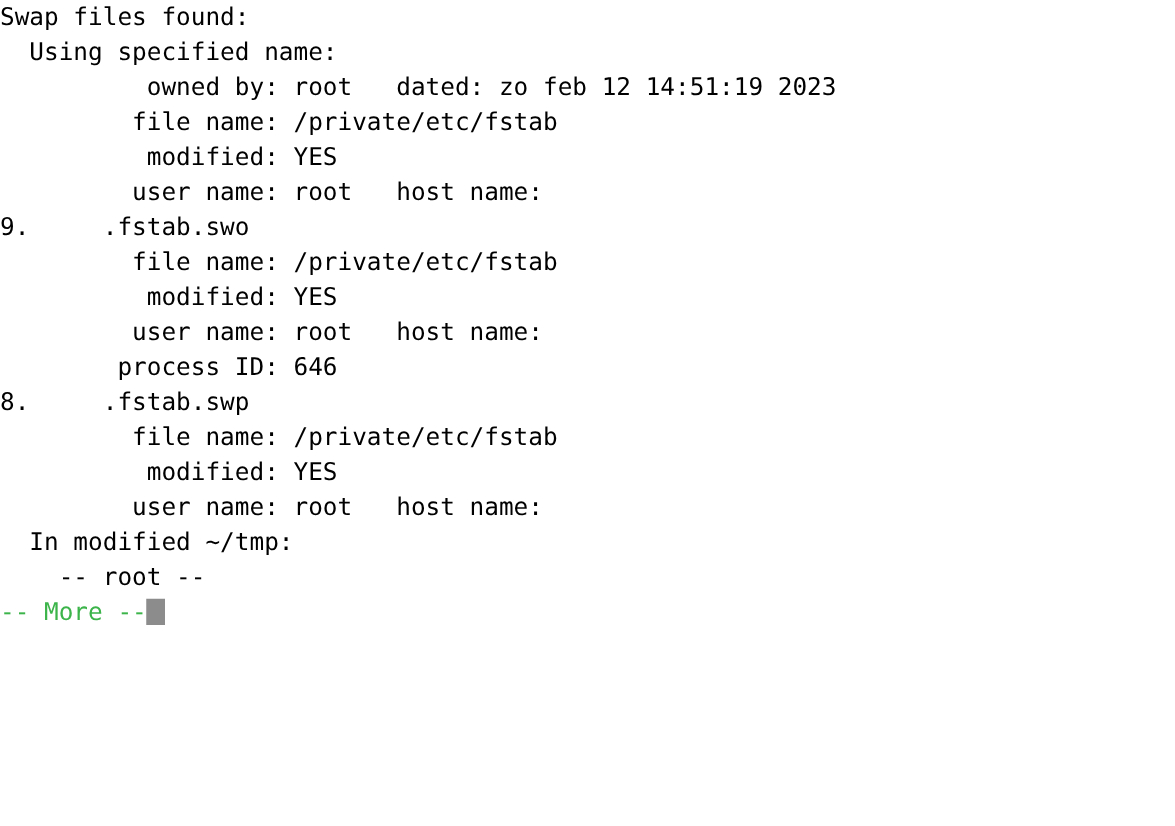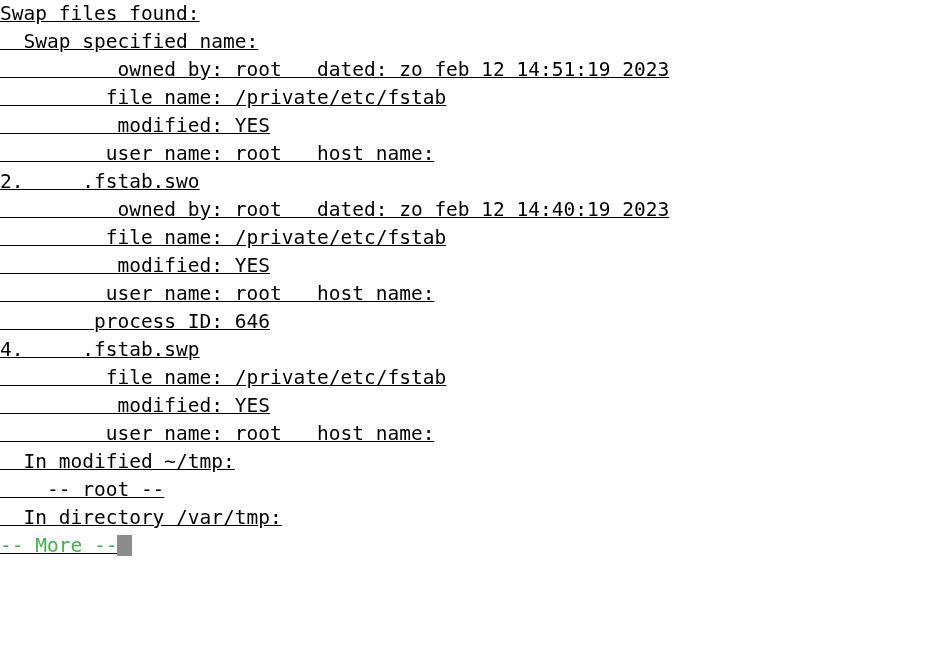--- a/index.html
+++ b/index.html
@@ -19,21 +19,20 @@
     height: 661px;
     background: #ffffff;
     color: #000000;
     font-family: "DejaVu Sans Mono", "Liberation Mono", monospace;
     font-size: 19.5px;
     line-height: 28px;
     letter-spacing: 0px;
     padding: 0;
     box-sizing: border-box;
     position: relative;
-    text-decoration: underline;
   }
   .line {
     white-space: pre;
     height: 28px;
     line-height: 28px;
     font-family: "DejaVu Sans Mono", "Liberation Mono", monospace;
     font-size: 19.5px;
     margin: 0;
     padding: 0;
   }
@@ -47,38 +46,36 @@
     background: #8c8c8c;
     vertical-align: -4px;
   }
 </style>
 </head>
 <body>
 
 <div id="terminal">
 
   <div class="line">Swap files found:</div>
-  <div class="line">  Swap specified name:</div>
+  <div class="line">  Using specified name:</div>
 
   <div class="line">          owned by: root   dated: zo feb 12 14:51:19 2023</div>
   <div class="line">         file name: /private/etc/fstab</div>
   <div class="line">          modified: YES</div>
   <div class="line">         user name: root   host name:</div>
 
-  <div class="line">2.     .fstab.swo</div>
-  <div class="line">          owned by: root   dated: zo feb 12 14:40:19 2023</div>
+  <div class="line">9.     .fstab.swo</div>
   <div class="line">         file name: /private/etc/fstab</div>
   <div class="line">          modified: YES</div>
   <div class="line">         user name: root   host name:</div>
   <div class="line">        process ID: 646</div>
 
-  <div class="line">4.     .fstab.swp</div>
+  <div class="line">8.     .fstab.swp</div>
   <div class="line">         file name: /private/etc/fstab</div>
   <div class="line">          modified: YES</div>
   <div class="line">         user name: root   host name:</div>
 
   <div class="line">  In modified ~/tmp:</div>
   <div class="line">    -- root --</div>
-  <div class="line">  In directory /var/tmp:</div>
 
   <div class="line green"><span>-- More --</span><span class="cursor-block"></span></div>
 
 </div>
 
 </body></html>

